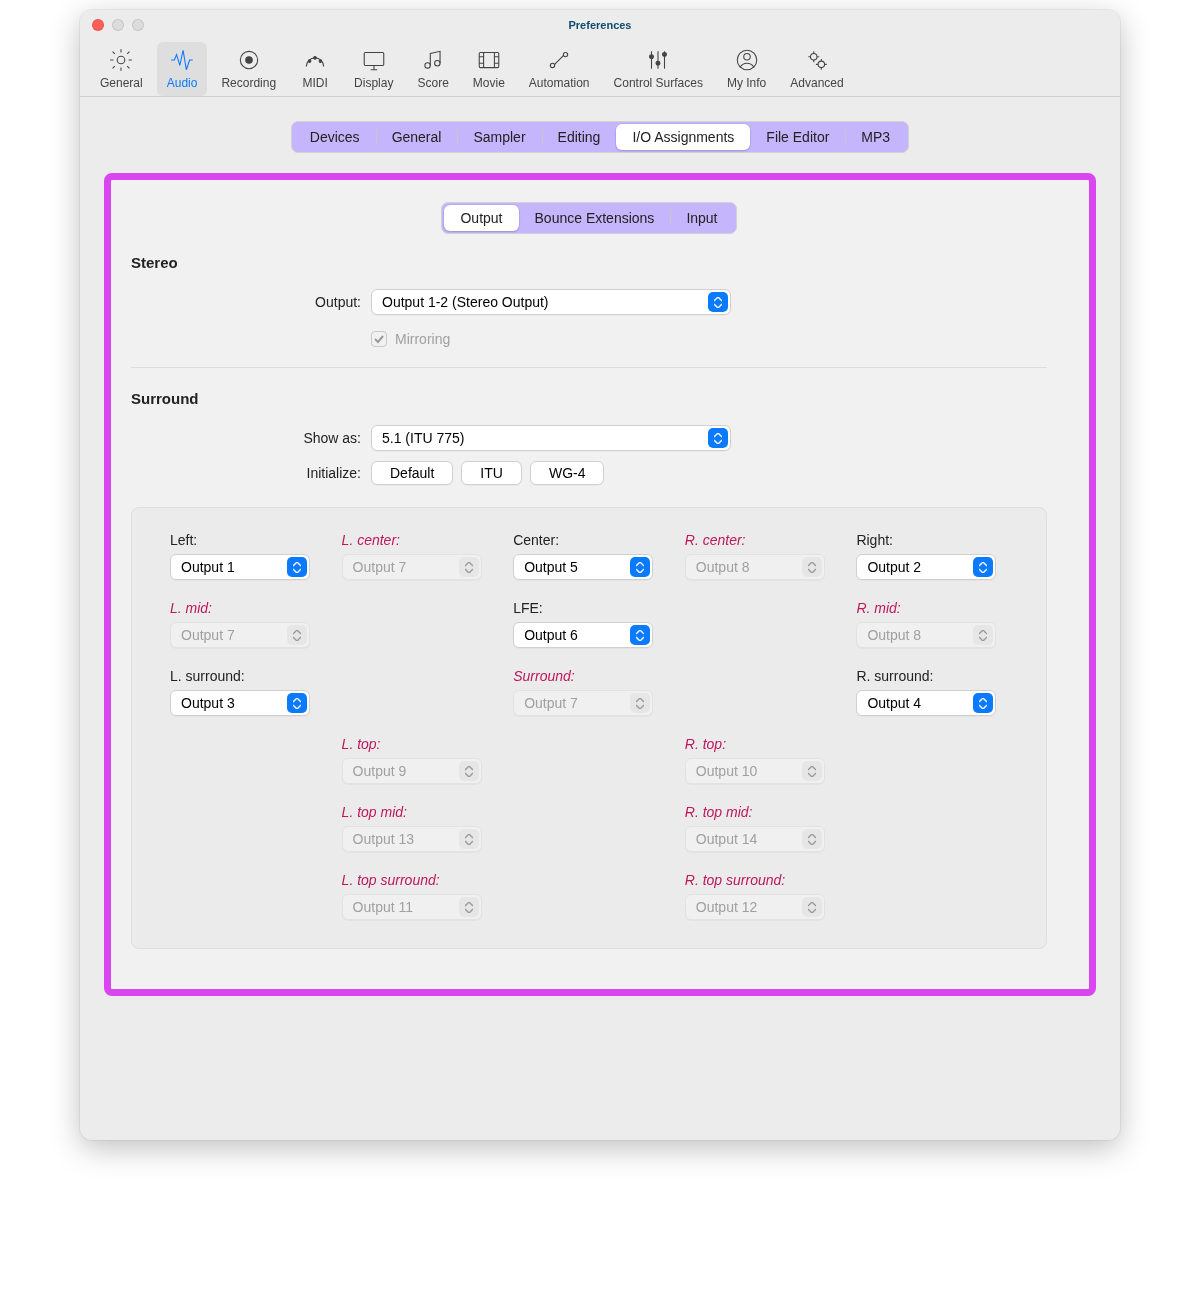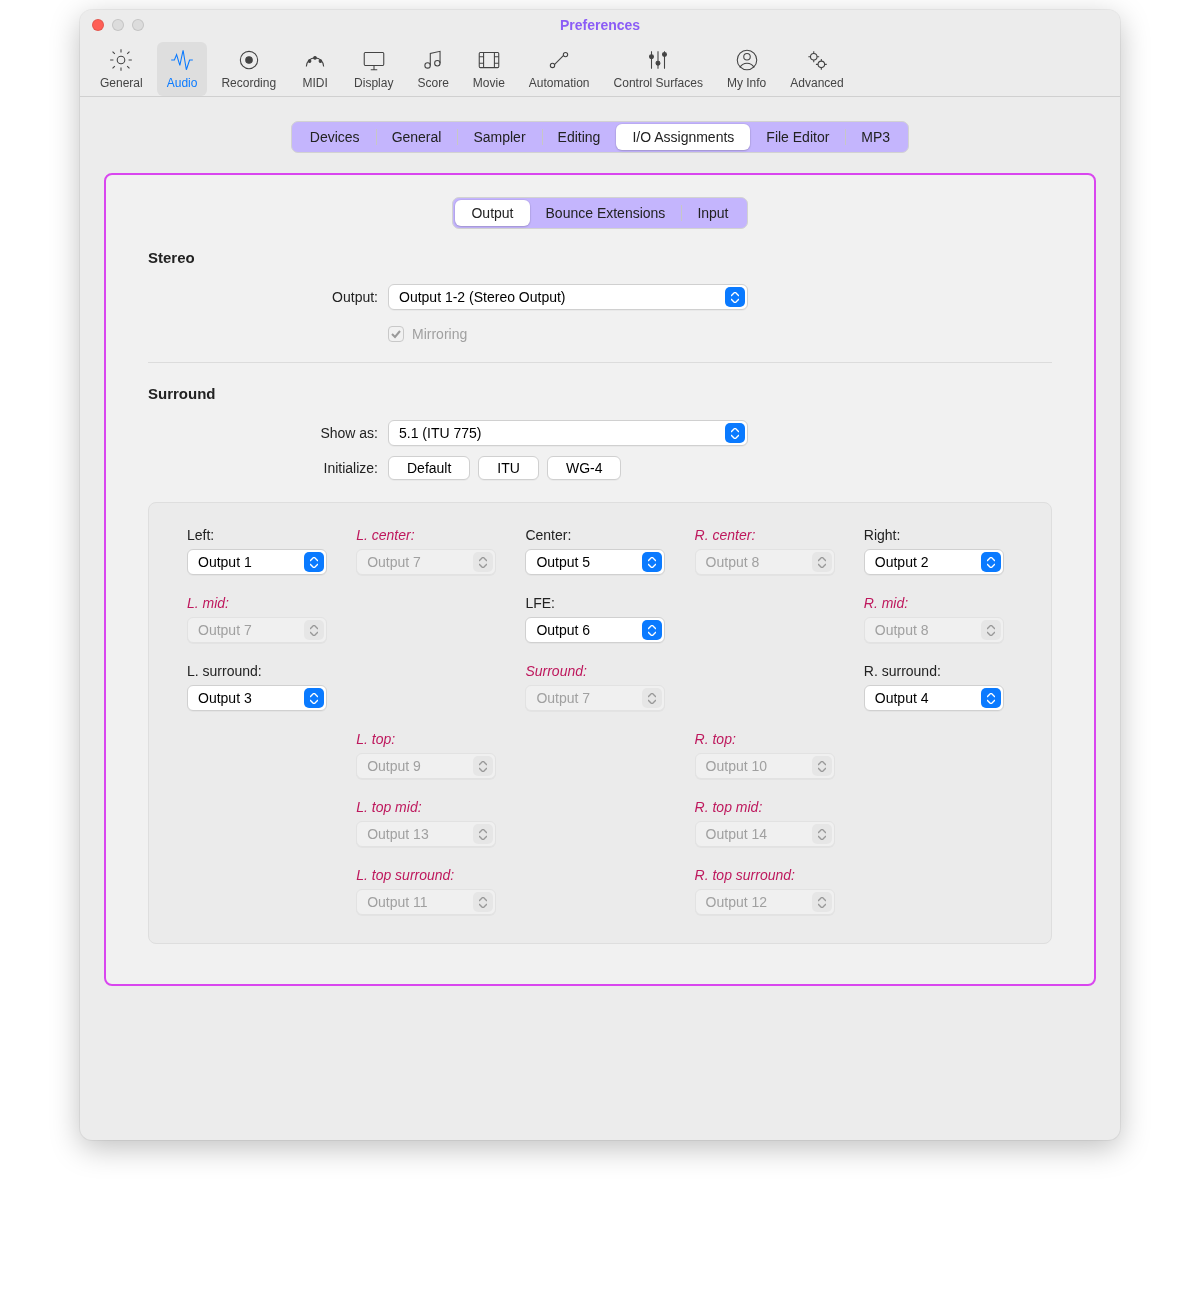--- a/index.html
+++ b/index.html
@@ -35,22 +35,22 @@
   .traffic { display: flex; gap: 8px; }
   .traffic-dot { width: 12px; height: 12px; border-radius: 50%; }
   .dot-red { background: #ff5f56; border:1px solid rgba(0,0,0,0.1);}
   .dot-yellow { background: #dcdcdc; border:1px solid rgba(0,0,0,0.1);}
   .dot-green { background: #dcdcdc; border:1px solid rgba(0,0,0,0.1);}
   .titlebar .title {
     position: absolute;
     left: 0; right: 0;
     text-align: center;
     font-weight: 600;
-    font-size: 14px;
-    color: #8b5cf6;
+    font-size: 11px;
+    color: #0c4a6e;
   }
   .toolbar {
     display: flex;
     padding: 2px 10px 0 10px;
     gap: 4px;
     border-bottom: 1px solid #d0d0d0;
     background: #ececec;
     align-items: stretch;
   }
   .toolbar-item {
@@ -110,23 +110,23 @@
     position: absolute;
     right: -1px; top: 5px; bottom: 5px;
     width: 1px;
     background: #c7c7c7;
   }
   .seg button.active::after,
   .seg button.active + button::before { display:none; }
 
   .panel {
     background: #f1f1f1;
-    border: 2px solid #d946ef;
+    border: 7px solid #d946ef;
     border-radius: 8px;
-    padding: 22px 42px 40px 42px;
+    padding: 22px 42px 40px 20px;
   }
   .section-title {
     font-weight: 700;
     font-size: 15px;
     color: #222;
     margin-bottom: 18px;
   }
   .row {
     display: flex;
     align-items: center;

